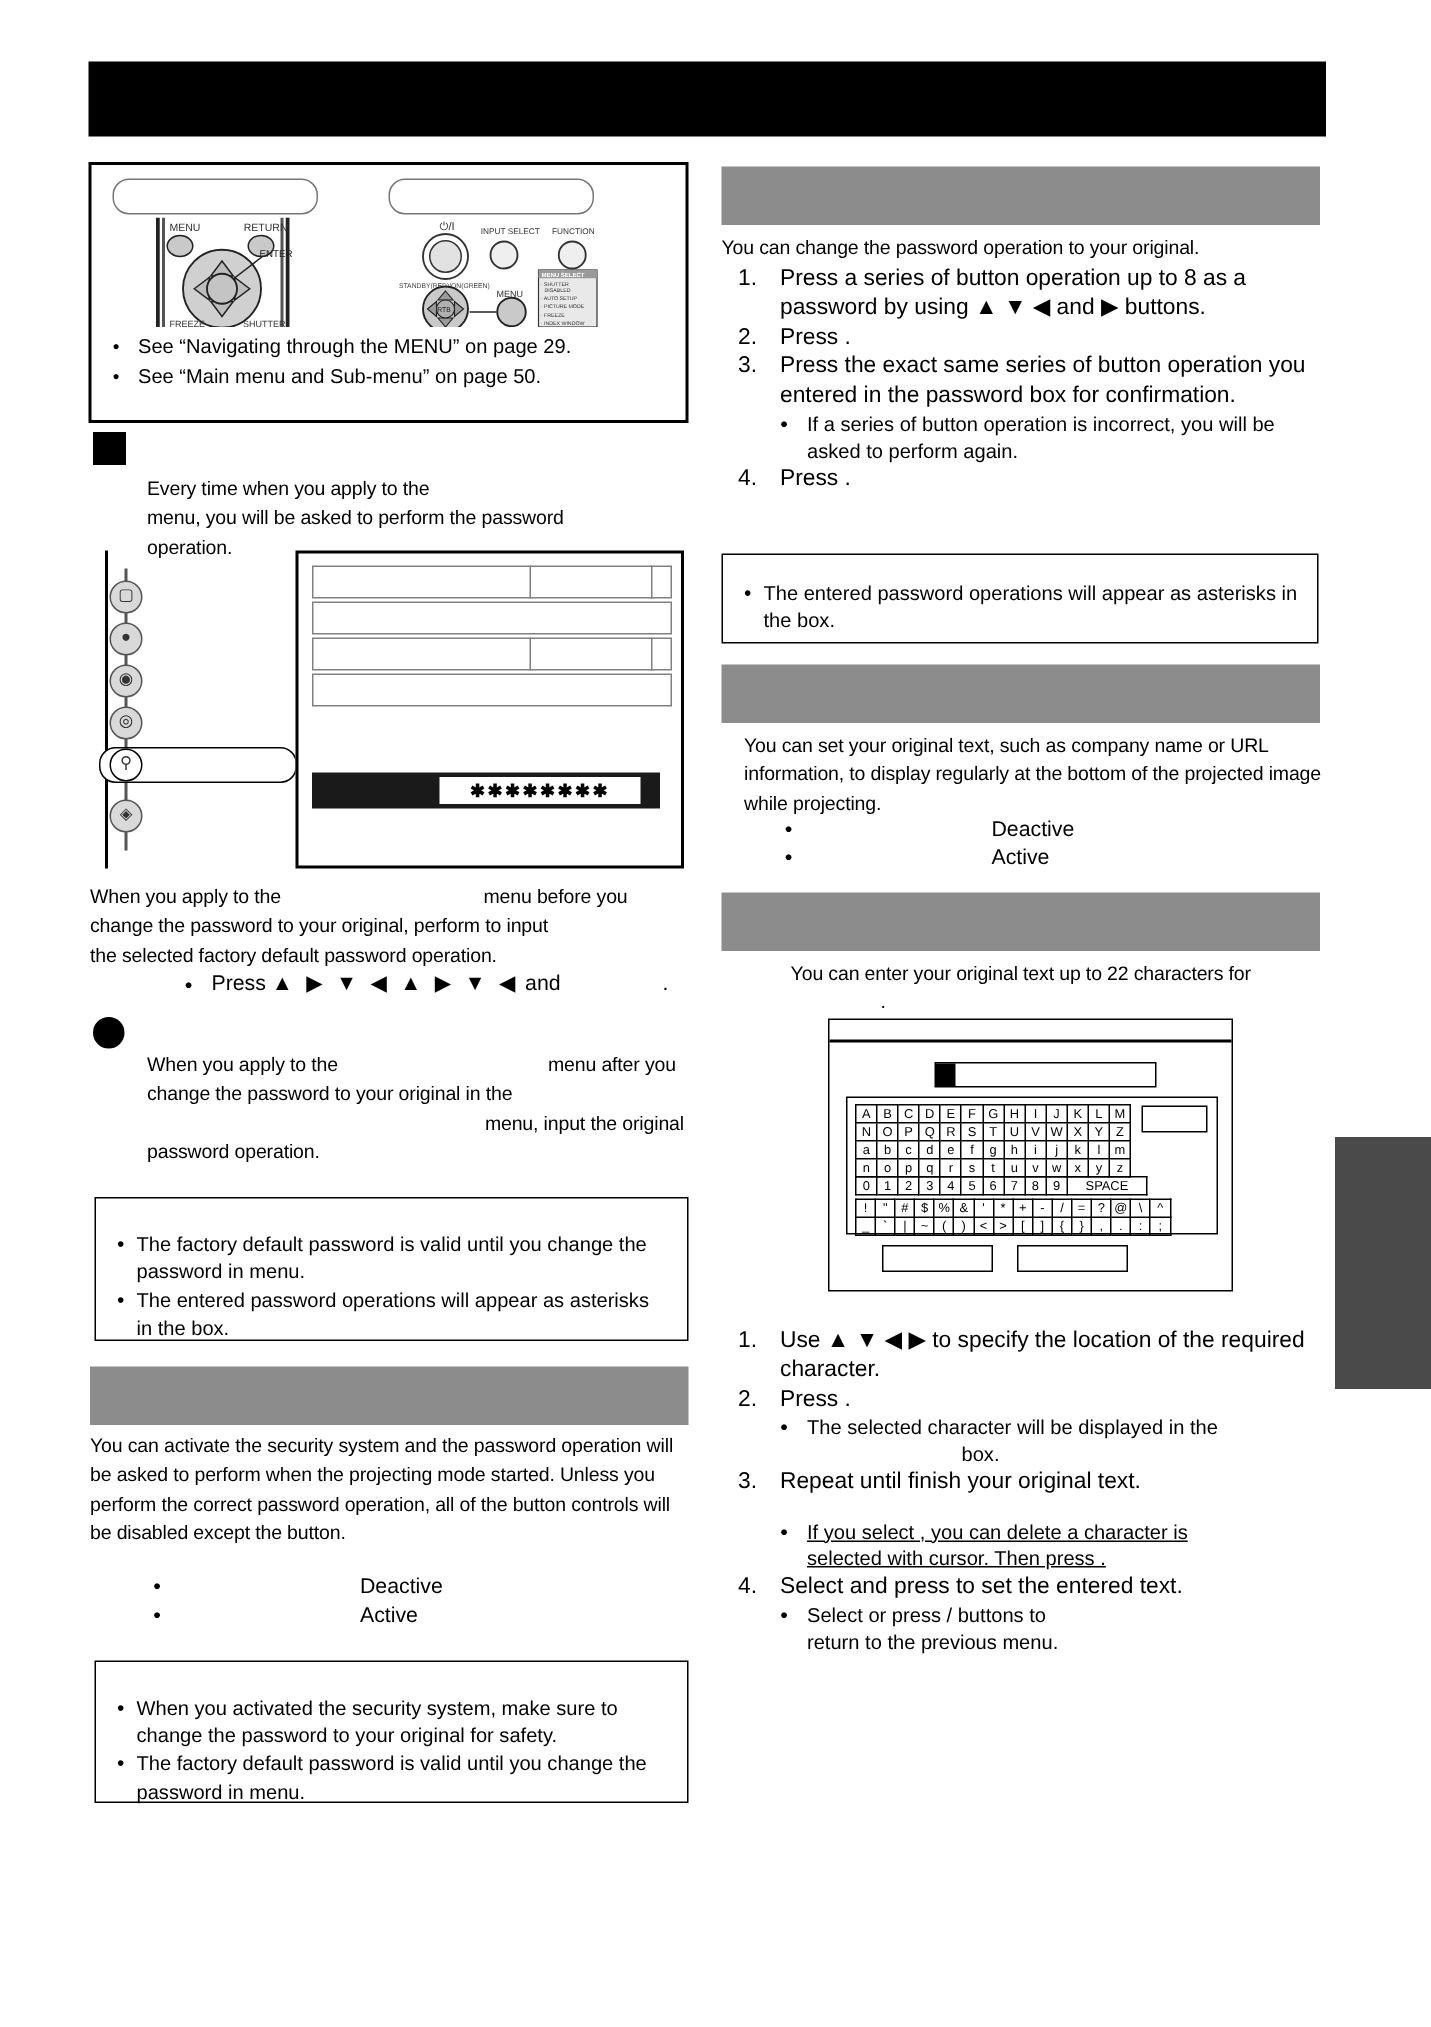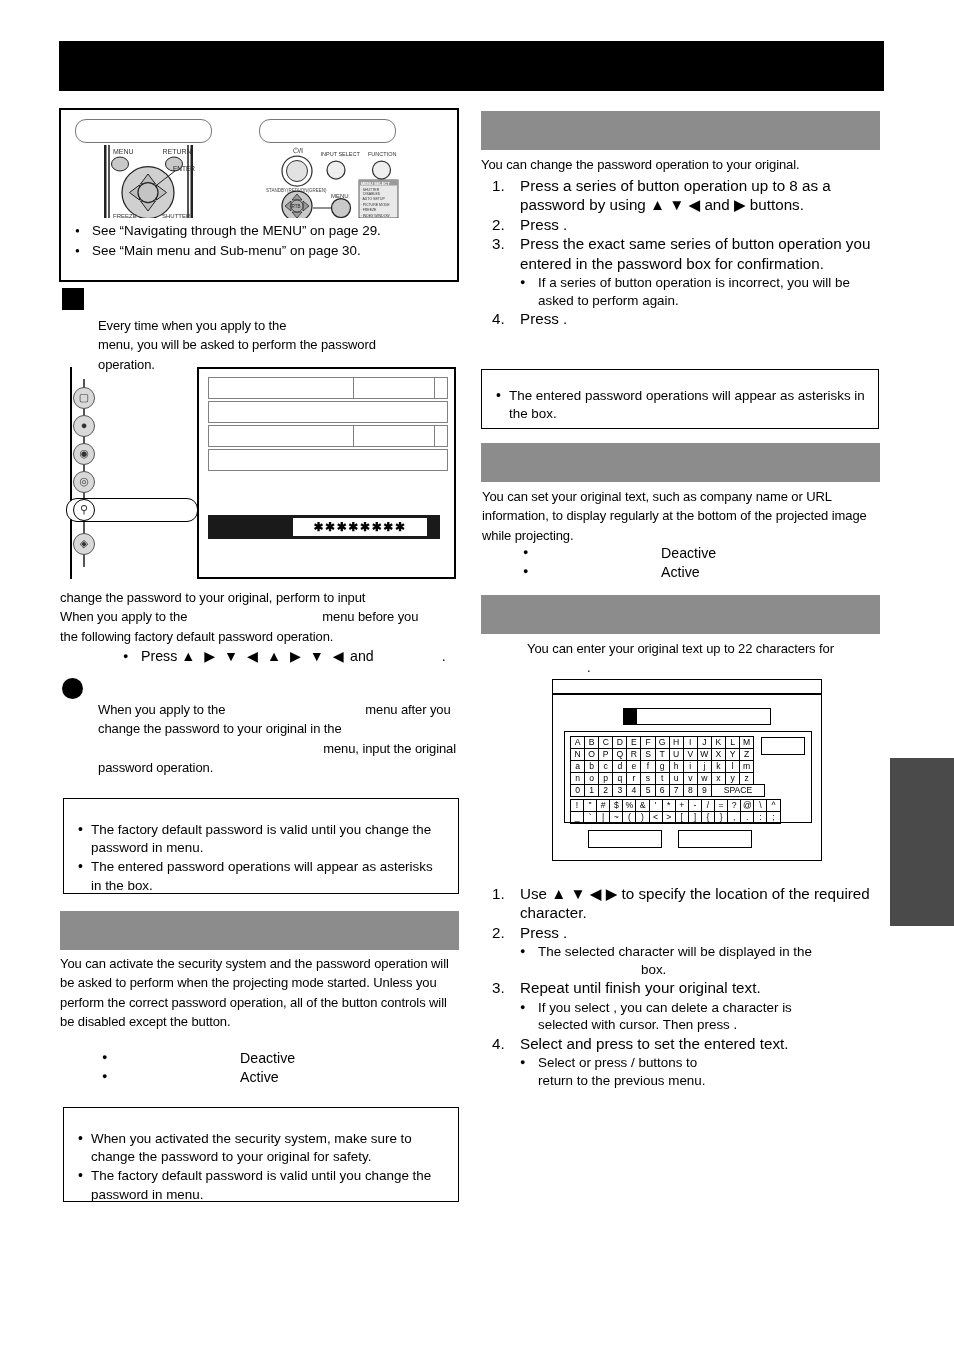--- a/index.html
+++ b/index.html
@@ -241,21 +241,21 @@
       <text x="212" y="99" font-family="Liberation Sans, sans-serif" font-size="7" fill="#333">DISABLED</text>
       <text x="207" y="110" font-family="Liberation Sans, sans-serif" font-size="7" fill="#333">· AUTO SETUP</text>
       <text x="207" y="121" font-family="Liberation Sans, sans-serif" font-size="7" fill="#333">· PICTURE MODE</text>
       <text x="207" y="132" font-family="Liberation Sans, sans-serif" font-size="7" fill="#333">· FREEZE</text>
       <text x="207" y="143" font-family="Liberation Sans, sans-serif" font-size="7" fill="#333">· INDEX WINDOW</text>
     </svg>
 
     <div class="remote-seealso">
       <ul>
         <li>See “Navigating through the MENU” on page 29.</li>
-        <li>See “Main menu and Sub-menu” on page 30.</li>
+        <li>See “Main menu and Sub-menu” on page 50.</li>
       </ul>
     </div>
   </div>
 
   <div class="blacksq" style="left:62px;top:288px;"></div>
   <div style="position:absolute;left:92px;top:289px;font-size:16px;font-weight:bold;"></div>
 
   <div style="position:absolute;left:98px;top:316px;width:355px;">
     <div class="p">Every time when you apply to the</div>
     <div class="p">menu, you will be asked to perform the password</div>
@@ -286,27 +286,27 @@
       </div>
       <div class="osd-row" style="top:80px;width:240px;"></div>
 
       <div class="osd-pwbar">
         <div class="osd-pwfield">✱✱✱✱✱✱✱✱</div>
       </div>
     </div>
   </div>
 
   <div style="position:absolute;left:60px;top:588px;width:400px;">
-    <div class="p">change the password to your original, perform to input</div>
     <div class="p">
       <span>When you apply to the</span>
       <span class="gap" style="width:128px;"></span>
       <span>menu before you</span>
     </div>
-    <div class="p">the following factory default password operation.</div>
+    <div class="p">change the password to your original, perform to input</div>
+    <div class="p">the selected factory default password operation.</div>
     <ul class="bul" style="margin-left:63px;margin-top:2px;">
       <li style="font-size:14.2px;">
         <span>Press</span>
         <span style="letter-spacing:2.5px;">▲ ▶ ▼ ◀ ▲ ▶ ▼ ◀</span>
         <span>and</span>
         <span class="gap" style="width:64px;"></span><span>.</span>
       </li>
     </ul>
   </div>
 
@@ -385,21 +385,21 @@
 
   <div class="note" style="position:absolute;left:481px;top:369px;width:398px;height:60px;padding-top:17px;">
     <ul>
       <li>The entered password operations will appear as asterisks in the box.</li>
     </ul>
   </div>
 
   <div class="band" style="position:absolute;left:481px;top:443px;width:399px;">
     <span style="color:#fff;font-size:16px;font-weight:bold;line-height:39px;padding-left:10px;display:inline-block;"></span>
   </div>
-  <div class="p" style="position:absolute;left:482px;top:487px;width:399px;">You can set your original text, such as company name or URL information, to display regularly at the bottom of the projected image while projecting.</div>
+  <div class="p" style="position:absolute;left:496px;top:487px;width:399px;">You can set your original text, such as company name or URL information, to display regularly at the bottom of the projected image while projecting.</div>
   <div style="position:absolute;left:481px;top:544px;width:399px;">
     <ul class="bul" style="margin-left:42px;">
       <li style="font-size:14.2px;line-height:18.5px;">
         <span class="gap" style="width:120px;"></span><span>Deactive</span>
       </li>
       <li style="font-size:14.2px;line-height:18.5px;">
         <span class="gap" style="width:120px;"></span><span>Active</span>
       </li>
     </ul>
   </div>
@@ -569,21 +569,21 @@
       <ul class="bul" style="margin-top:1px;">
         <li>
           <span>The selected character will be displayed in the</span><br>
           <span class="gap" style="width:103px;"></span><span>box.</span>
         </li>
       </ul>
     </li>
     <li>
       <span class="num">3.</span>
       <span>Repeat until finish your original text.</span>
-      <ul class="bul" style="margin-top:1px;">
+      <ul class="bul" style="margin-top:15px;text-decoration:underline;">
         <li>
           <span>If you select                  , you can delete a character is</span><br>
           <span>selected with cursor. Then press                   .</span>
         </li>
       </ul>
     </li>
     <li>
       <span class="num">4.</span>
       <span>Select            and press                     to set the entered text.</span>
       <ul class="bul" style="margin-top:1px;">

